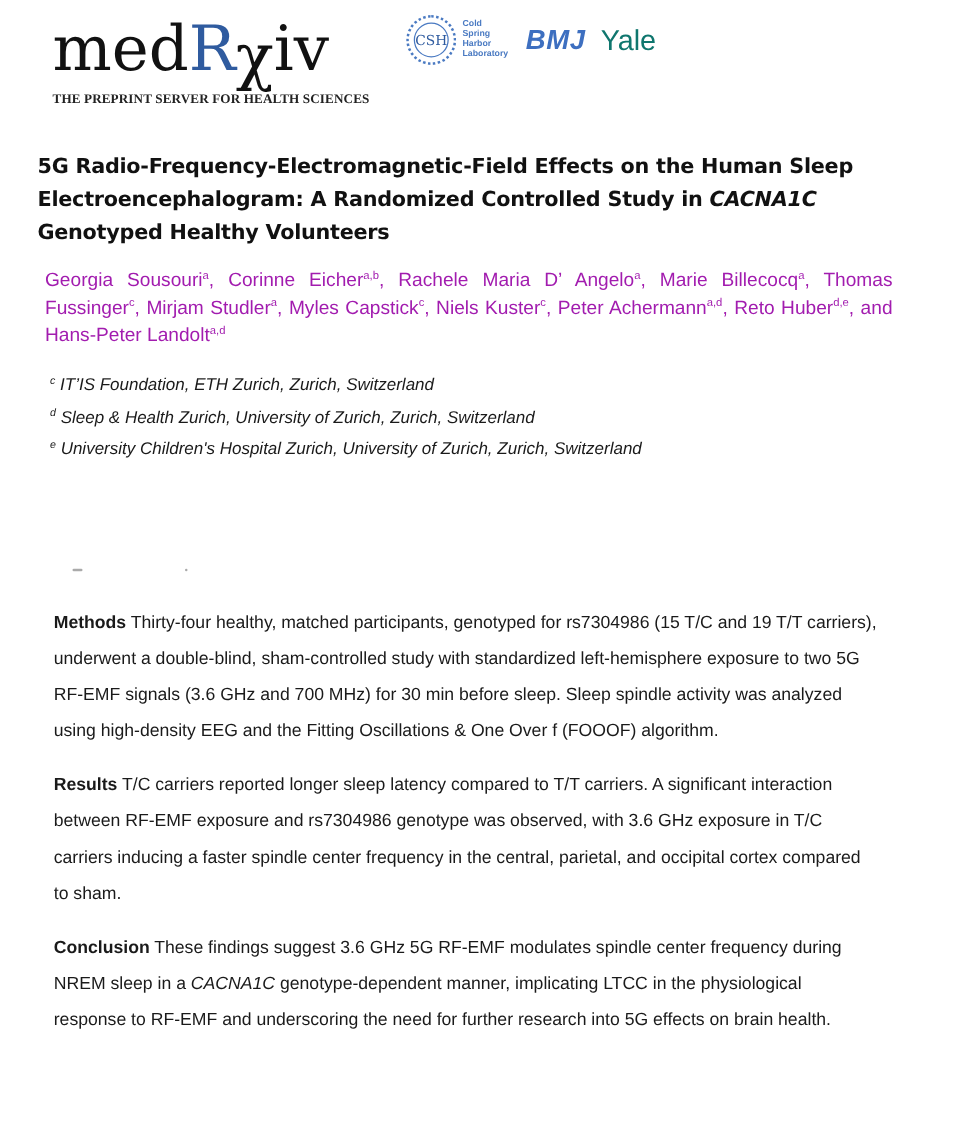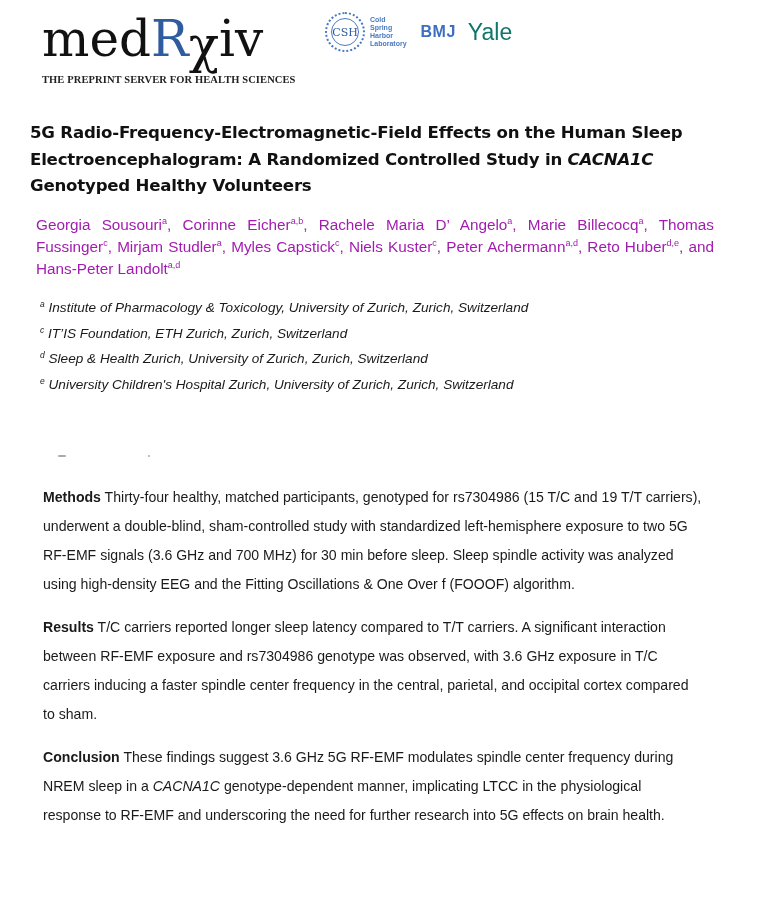--- a/index.html
+++ b/index.html
@@ -9,21 +9,21 @@
     .medrxiv { font-family: "DejaVu Serif", "Liberation Serif", serif; font-size: 50px; line-height: 50px; letter-spacing: 0px; color: #111; white-space: nowrap; }
     .medrxiv .blue { color: #2f5b9f; }
     .medrxiv .chi { font-size: 50px; position: relative; top: 6px; }
     .tagline { font-family: Liberation Serif, serif; font-weight: bold; font-size: 10.5px; color: #222; margin-top: 10px; letter-spacing: 0.1px; white-space: nowrap; }
 
     .partners { position: absolute; left: 325px; top: 12px; display: flex; align-items: center; }
     .csh { display: flex; align-items: center; justify-content: center; }
     .csh-circle { width: 40px; height: 40px; border-radius: 50%; border: 2.5px dotted #4a7ac2; box-sizing: border-box; display: flex; align-items: center; justify-content: center; font-family: "DejaVu Serif", serif; font-size: 11px; color: #2f5b9f; }
     .csh-inner { border: 1.2px solid #4a7ac2; border-radius: 50%; width: 28px; height: 28px; box-sizing: border-box; display: flex; align-items: center; justify-content: center; }
     .csh-text { font-family: "Liberation Sans", sans-serif; font-size: 7px; line-height: 8px; color: #4a7ac2; margin-left: 5px; font-weight: bold; }
-    .bmj { font-family: "Liberation Sans", sans-serif; font-weight: bold; font-size: 16px; color: #3d6fc0; margin-left: 14px; letter-spacing: 0.5px; }
+    .bmj { font-family: "Liberation Sans", sans-serif; font-weight: bold; font-size: 22px; color: #3d6fc0; margin-left: 14px; letter-spacing: 0.5px; font-style: italic; }
     .yale { font-family: Liberation Sans, sans-serif; font-size: 23px; color: #0f766e; margin-left: 12px; }
 
     .title { position: absolute; left: 30px; top: 120px; width: 712px; font-family: "DejaVu Sans", sans-serif; font-weight: bold; font-size: 16.6px; line-height: 26.5px; color: #111; letter-spacing: -0.2px; }
     .title i { font-style: italic; }
 
     .authors { position: absolute; left: 36px; top: 214px; width: 678px; font-family: "Liberation Sans", sans-serif; font-size: 15.3px; line-height: 22px; color: #a21caf; text-align: justify; text-align-last: left; }
     .authors sup { font-size: 9px; vertical-align: 6px; line-height: 0; }
 
     .affils { position: absolute; left: 36px; top: 295px; width: 700px; font-family: "Liberation Sans", sans-serif; font-style: italic; font-size: 13.6px; line-height: 25.7px; color: #1a1a1a; }
     .affils sup { font-size: 8.5px; vertical-align: 5px; line-height: 0; font-style: italic; }
@@ -79,21 +79,20 @@
   <span>Thomas Fussinger</span><sup>c</sup><span>, </span>
   <span>Mirjam Studler</span><sup>a</sup><span>, </span>
   <span>Myles Capstick</span><sup>c</sup><span>, </span>
   <span>Niels Kuster</span><sup>c</sup><span>, </span>
   <span>Peter Achermann</span><sup>a,d</sup><span>, </span>
   <span>Reto Huber</span><sup>d,e</sup><span>, and </span>
   <span>Hans-Peter Landolt</span><sup>a,d</sup>
 </div>
 
 <div class="affils">
-  <div class="indent"><sup>a</sup> <span>Institute of Pharmacology &amp; Toxicology, University of Zurich, Zurich, Switzerland</span></div>
   <div class="indent"><sup>c</sup> <span>IT’IS Foundation, ETH Zurich, Zurich, Switzerland</span></div>
   <div class="indent"><sup>d</sup> <span>Sleep &amp; Health Zurich, University of Zurich, Zurich, Switzerland</span></div>
   <div class="indent"><sup>e</sup> <span>University Children's Hospital Zurich, University of Zurich, Zurich, Switzerland</span></div>
 </div>
 
 <div class="clip-artifact">
   <span style="left:0;width:8px;"></span>
   <span style="left:90px;width:2px;"></span>
 </div>
 

